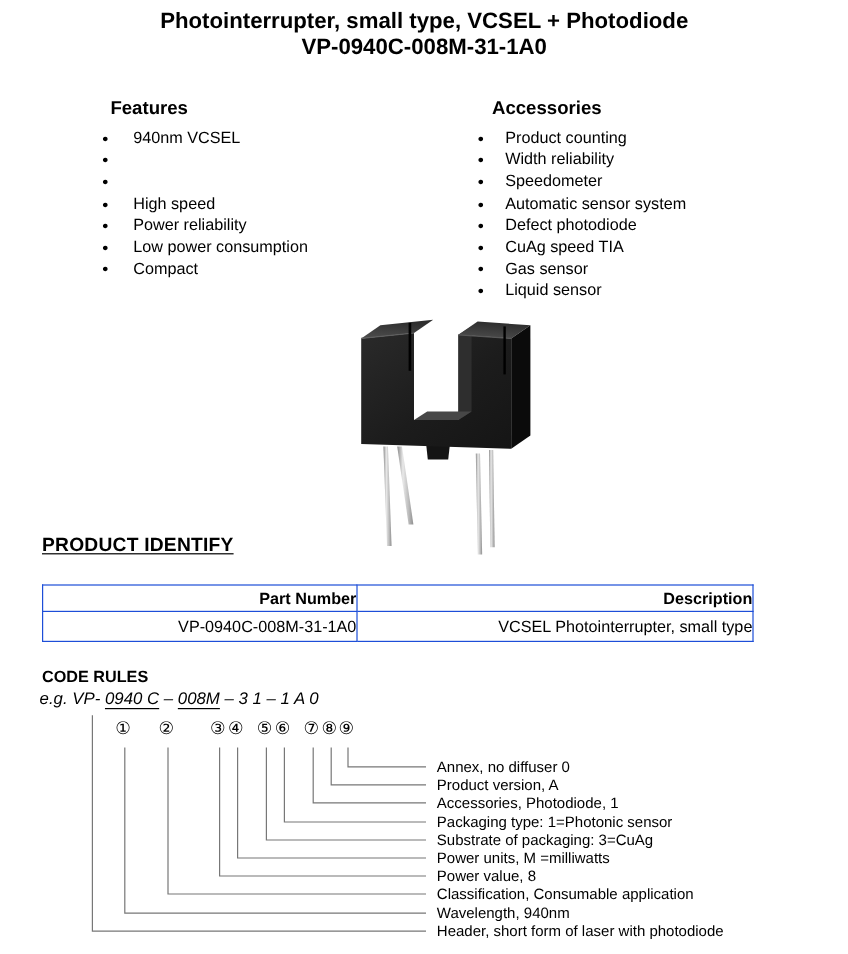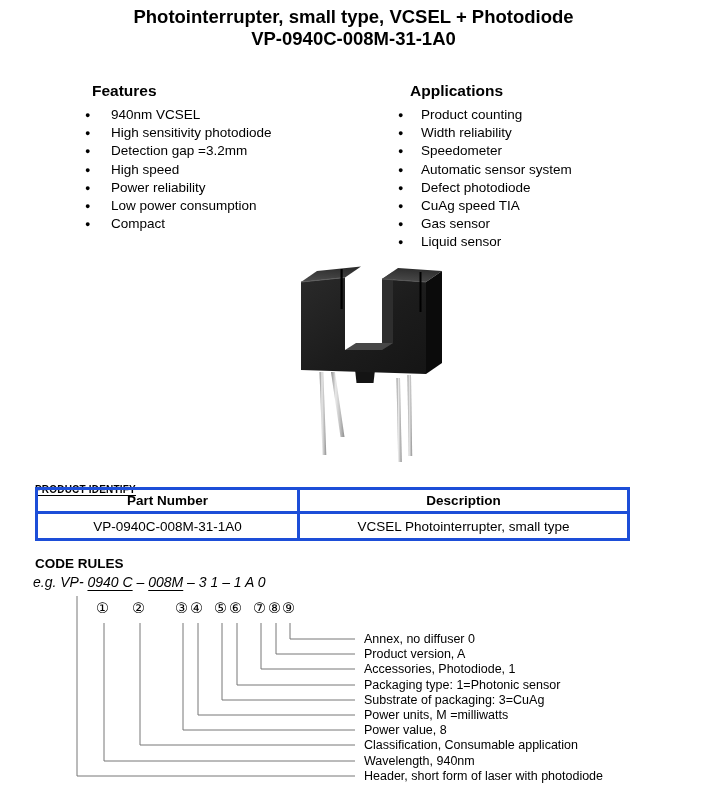--- a/index.html
+++ b/index.html
@@ -9,25 +9,25 @@
          font-weight:bold;font-size:18.5px;line-height:22px;}
   .col-heading{position:absolute;font-size:15.5px;font-weight:bold;}
   #features-head{left:92px;top:82px;}
   #applications-head{left:410px;top:82px;}
   ul.blist{position:absolute;list-style:none;margin:0;padding:0;font-size:13.5px;line-height:18.2px;}
   #features-list{left:85px;top:106px;}
   #applications-list{left:398px;top:106px;}
   ul.blist li{display:flex;}
   ul.blist .bullet{width:26px;font-size:9px;line-height:18.2px;}
   #applications-list .bullet{width:23px;}
-  .pi-heading{position:absolute;left:35px;top:484px;font-size:10px;font-weight:bold;
+  .pi-heading{position:absolute;left:35px;top:446px;font-size:16px;font-weight:bold;
               text-decoration:underline;text-underline-offset:2px;letter-spacing:.2px;}
   table.pi{position:absolute;left:35px;top:487px;width:592px;border-collapse:collapse;
            font-size:13.5px;table-layout:fixed;}
-  table.pi th,table.pi td{border:3px solid #1d4ed8;text-align:center;padding:0;margin-top:33px;}
+  table.pi th,table.pi td{border:1px solid #1d4ed8;text-align:right;padding:0;margin-top:33px;}
   table.pi th{height:21px;font-weight:bold;}
   table.pi td{height:24px;}
   .cr-heading{position:absolute;left:35px;top:556px;font-size:13.5px;font-weight:bold;}
   .example{position:absolute;left:33px;top:574px;font-size:14px;font-style:italic;white-space:pre;}
   .example .u{text-decoration:underline;text-underline-offset:3px;text-decoration-thickness:1px;}
   .circ{position:absolute;top:601px;font-size:14.5px;line-height:1;
         font-family:"DejaVu Sans",sans-serif;}
   svg.tree{position:absolute;left:0;top:0;pointer-events:none;}
   svg.tree text{font-size:12.5px;font-family:"Liberation Sans",sans-serif;}
   .product{position:absolute;left:285px;top:255px;}
@@ -43,45 +43,43 @@
   </div>
 
   <div class="col-heading" id="features-head">Features</div>
   <ul class="blist" id="features-list">
       <li>
         <span class="bullet">●</span>
         <span>940nm VCSEL</span>
       </li>
       <li>
         <span class="bullet">●</span>
-        <span>High sensitivity photodiode</span>
-      </li>
-      <li>
-        <span class="bullet">●</span>
-        <span>Detection gap =3.2mm</span>
+      </li>
+      <li>
+        <span class="bullet">●</span>
       </li>
       <li>
         <span class="bullet">●</span>
         <span>High speed</span>
       </li>
       <li>
         <span class="bullet">●</span>
         <span>Power reliability</span>
       </li>
       <li>
         <span class="bullet">●</span>
         <span>Low power consumption</span>
       </li>
       <li>
         <span class="bullet">●</span>
         <span>Compact</span>
       </li>
     </ul>
 
-  <div class="col-heading" id="applications-head">Applications</div>
+  <div class="col-heading" id="applications-head">Accessories</div>
   <ul class="blist" id="applications-list">
       <li>
         <span class="bullet">●</span>
         <span>Product counting</span>
       </li>
       <li>
         <span class="bullet">●</span>
         <span>Width reliability</span>
       </li>
       <li>

